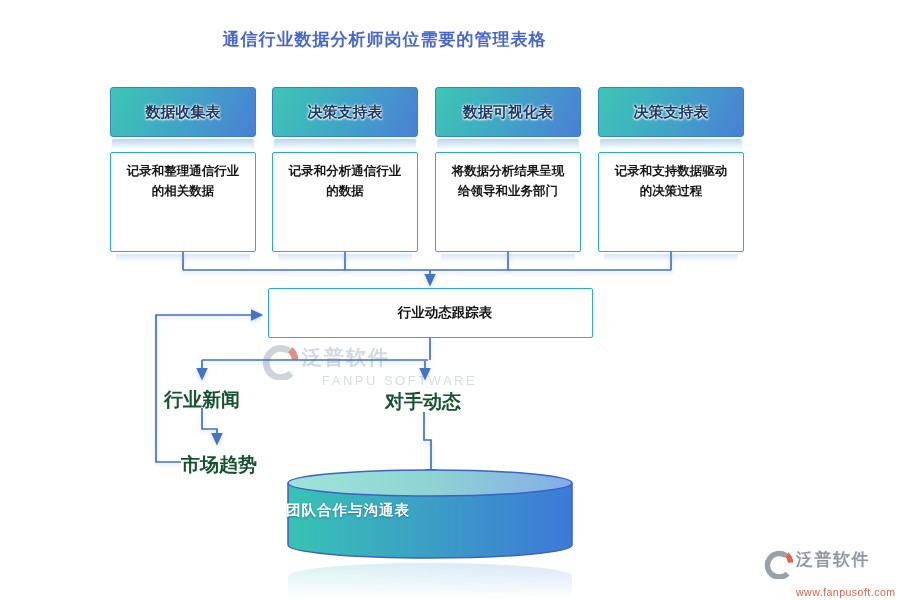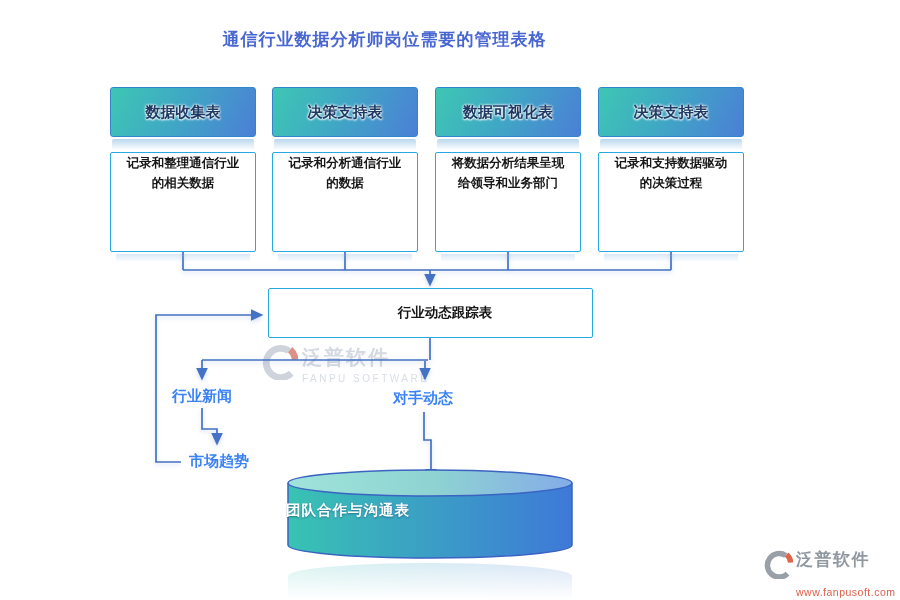--- a/index.html
+++ b/index.html
@@ -24,21 +24,21 @@
     text-shadow:0 0 3px #fff,0 0 2px #fff,0 1px 2px rgba(255,255,255,.9);
   }
   .hdr-reflect {
     height:11px; margin:2px 2px 0;
     background:linear-gradient(to bottom,rgba(90,160,215,.42),rgba(255,255,255,0));
     border-radius:2px;
   }
   .desc {
     margin-top:2px; height:100px; background:#fff;
     border:1.6px solid #29a8e4; border-radius:2px;
-    padding:0 6px 0; text-align:center;
+    padding:8px 6px 0; text-align:center;
     font-size:12.5px; font-weight:bold; color:#161616;
     line-height:20px; white-space:pre-line;
   }
   .desc-reflect {
     height:8px; margin:2px 6px 0;
     background:linear-gradient(to bottom,rgba(120,170,225,.28),rgba(255,255,255,0));
   }
 
   svg.connectors {
     position:absolute; left:0; top:0; width:900px; height:600px;
@@ -49,31 +49,31 @@
 
   .tracking-box {
     position:absolute; left:268px; top:288px; width:325px; height:50px;
     background:#fff; border:1.6px solid #29a8e4; border-radius:2px;
     display:flex; align-items:center; justify-content:center;
     font-size:13.5px; font-weight:bold; color:#161616;padding-left:29px;
   }
 
   .flow-label {
     position:absolute; text-align:center;
-    font-size:15px; font-weight:bold; color:#3b82f6;
+    font-size:19px; font-weight:bold; color:#14532d;
   }
   .lbl-news   { left:164px; top:387px; width:76px; }
   .lbl-rival  { left:384px; top:389px; width:78px; }
   .lbl-trend  { left:179px; top:452px; width:80px; }
 
   .watermark { position:absolute; left:262px; top:344px; display:flex; align-items:flex-start; opacity:.85; }
   .wm-logo { width:36px; height:36px; }
   .wm-text { margin-left:4px; }
   .wm-cn { font-size:20px; font-weight:bold; color:#ced3dd; letter-spacing:2px; }
-  .wm-en { font-size:10px; color:#d2d7e0; letter-spacing:2.5px; margin-top:2px; }
+  .wm-en { font-size:13px; color:#d2d7e0; letter-spacing:2.5px; margin-top:2px;margin-left:20px; }
 
   .cylinder-svg { position:absolute; left:286px; top:468px; }
   .cylinder-label {
     position:absolute; left:286px; top:501px; width:288px;
     font-size:14.5px; font-weight:bold; color:#fff;
     text-shadow:0 1px 2px rgba(0,20,80,.4); letter-spacing:1px;
   }
   .cylinder-reflect {
     position:absolute; left:286px; top:561px;
     transform:scaleY(-1); opacity:.28;

